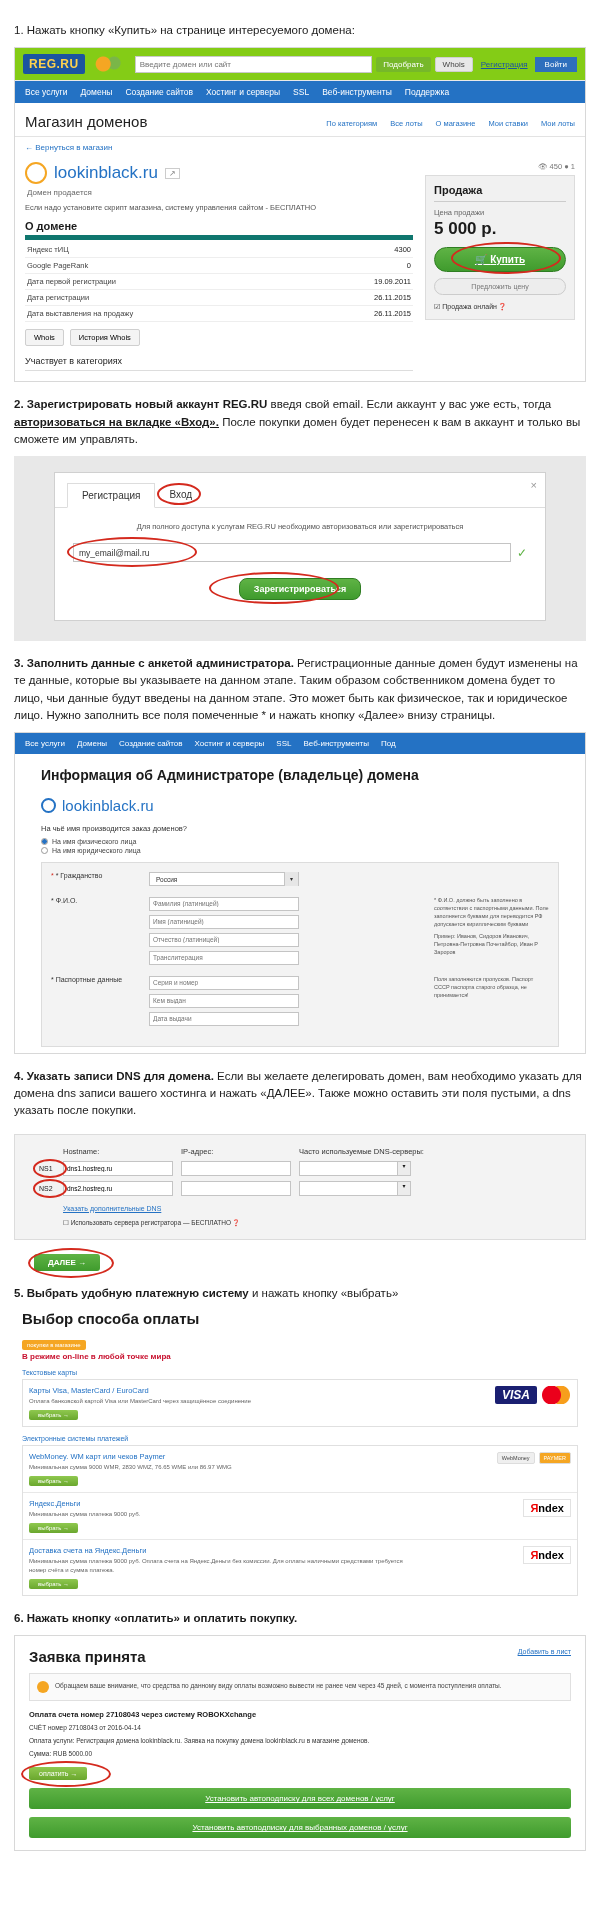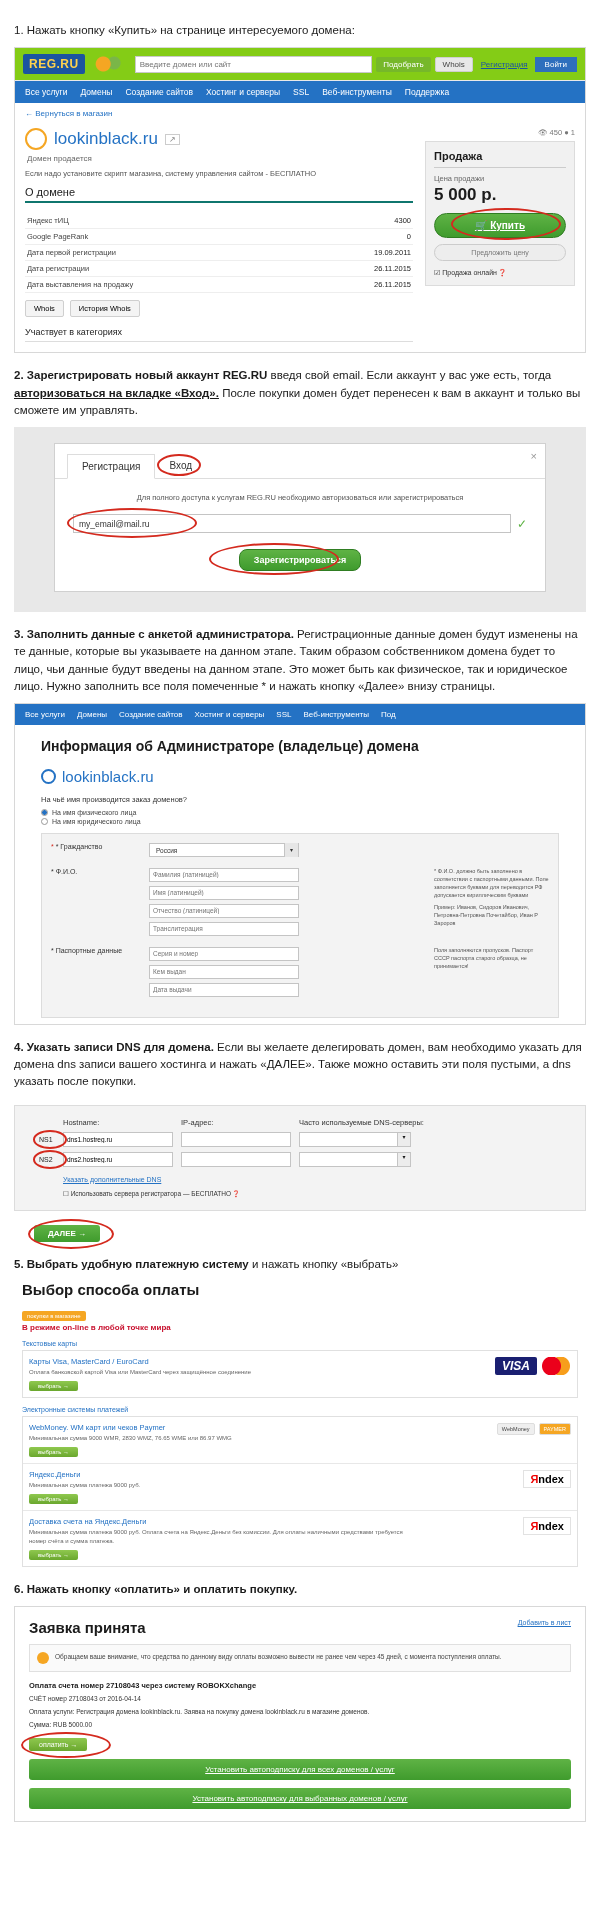--- a/index.html
+++ b/index.html
@@ -39,21 +39,21 @@
   .r-h1 { font-size:15px; color:#222; }
   .r-subnav { display:flex; gap:13px; font-size:7.5px; color:#2472c4; padding-bottom:2px;}
   .r-back { font-size:8px; color:#2472c4; padding:6px 10px; }
   .r-card { padding:4px 10px 10px 10px; display:flex; gap:12px; }
   .r-left { flex:1; }
   .r-dom-row { display:flex; align-items:center; gap:7px; }
   .r-globe { width:22px; height:22px; border-radius:50%; border:2px solid #f5a623; display:inline-block; }
   .r-dom { font-size:17px; color:#2472c4; }
   .r-sold { font-size:8px; color:#666; margin:4px 0 6px 2px;}
   .r-note { font-size:7.5px; color:#555; margin:4px 0 8px 0; }
-  .r-sect { font-size:11px; font-weight:normal; border-bottom:2px solid #0f766e; padding-bottom:3px; margin-bottom:10px;}
+  .r-sect { font-size:11px; font-weight:bold; border-bottom:5px solid #0f766e; padding-bottom:3px; margin-bottom:2px;}
   .r-tbl { width:100%; border-collapse:collapse; font-size:7.5px; }
   .r-tbl td { padding:3px 2px; border-bottom:1px solid #eee; color:#444; }
   .r-tbl td:last-child { text-align:right; color:#222; }
   .r-btns { margin-top:7px; display:flex; gap:6px; }
   .r-btn-s { border:1px solid #cfcfcf; background:#f4f4f4; font-size:7.5px; padding:3px 8px; border-radius:2px; }
   .r-cat { font-size:9px; margin-top:10px; border-bottom:1px solid #ddd; padding-bottom:4px;}
   .r-right { width:150px; background:#f1f1f1; border:1px solid #dcdcdc; padding:8px; }
   .r-right h3 { margin:0 0 6px 0; font-size:11px; font-weight:bold; border-bottom:1px solid #ccc; padding-bottom:5px;}
   .r-price-lbl { font-size:7.5px; color:#666; }
   .r-price { font-size:17px; font-weight:bold; margin:2px 0 8px 0; }
@@ -167,20 +167,30 @@
       </div>
     </div>
     <div class="r-nav">
       <div>Все услуги</div>
       <div>Домены</div>
       <div>Создание сайтов</div>
       <div>Хостинг и серверы</div>
       <div>SSL</div>
       <div>Веб-инструменты</div>
       <div>Поддержка</div>
+    </div>
+    <div class="r-h1row">
+      <div class="r-h1">Магазин доменов</div>
+      <div class="r-subnav">
+        <span>По категориям</span>
+        <span>Все лоты</span>
+        <span>О магазине</span>
+        <span>Мои ставки</span>
+        <span>Мои лоты</span>
+      </div>
     </div>
     <div class="r-back">← <span>Вернуться в магазин</span></div>
 
     <div class="r-card">
       <div class="r-left">
         <div class="r-dom-row">
           <span class="r-globe"></span>
           <span class="r-dom">lookinblack.ru</span>
           <span style="font-size:8px;color:#888;border:1px solid #ccc;padding:0 3px;">↗</span>
         </div>

